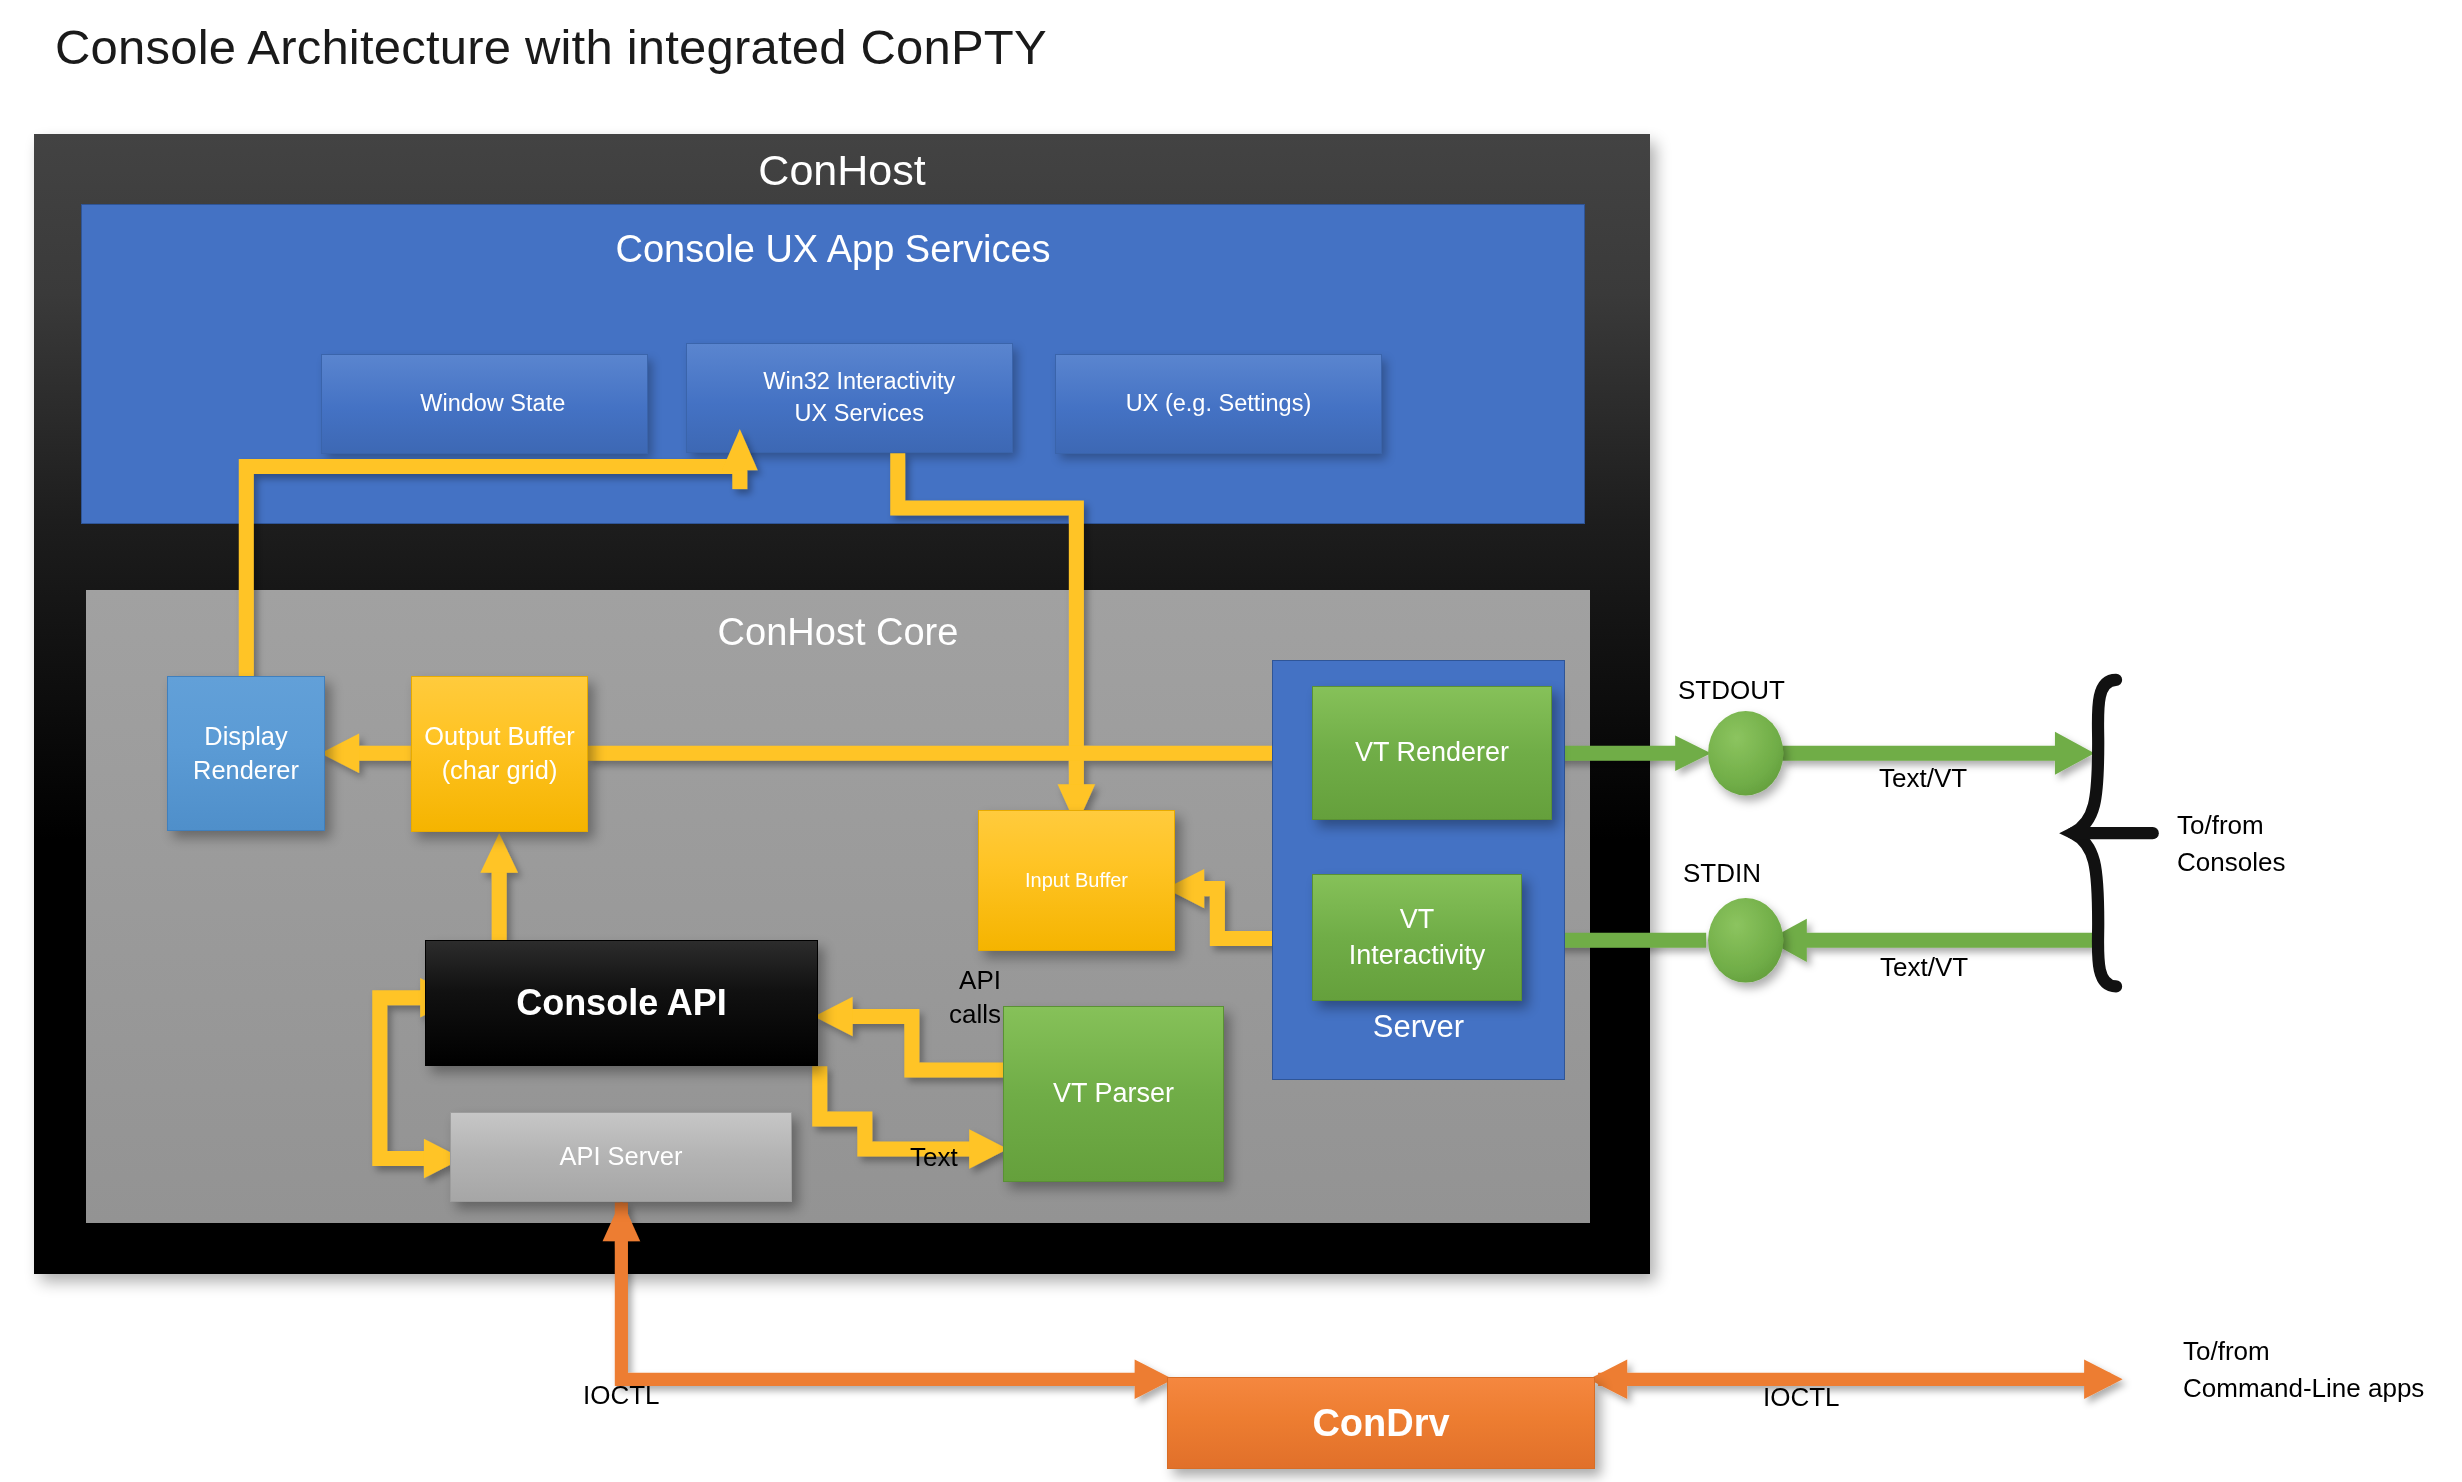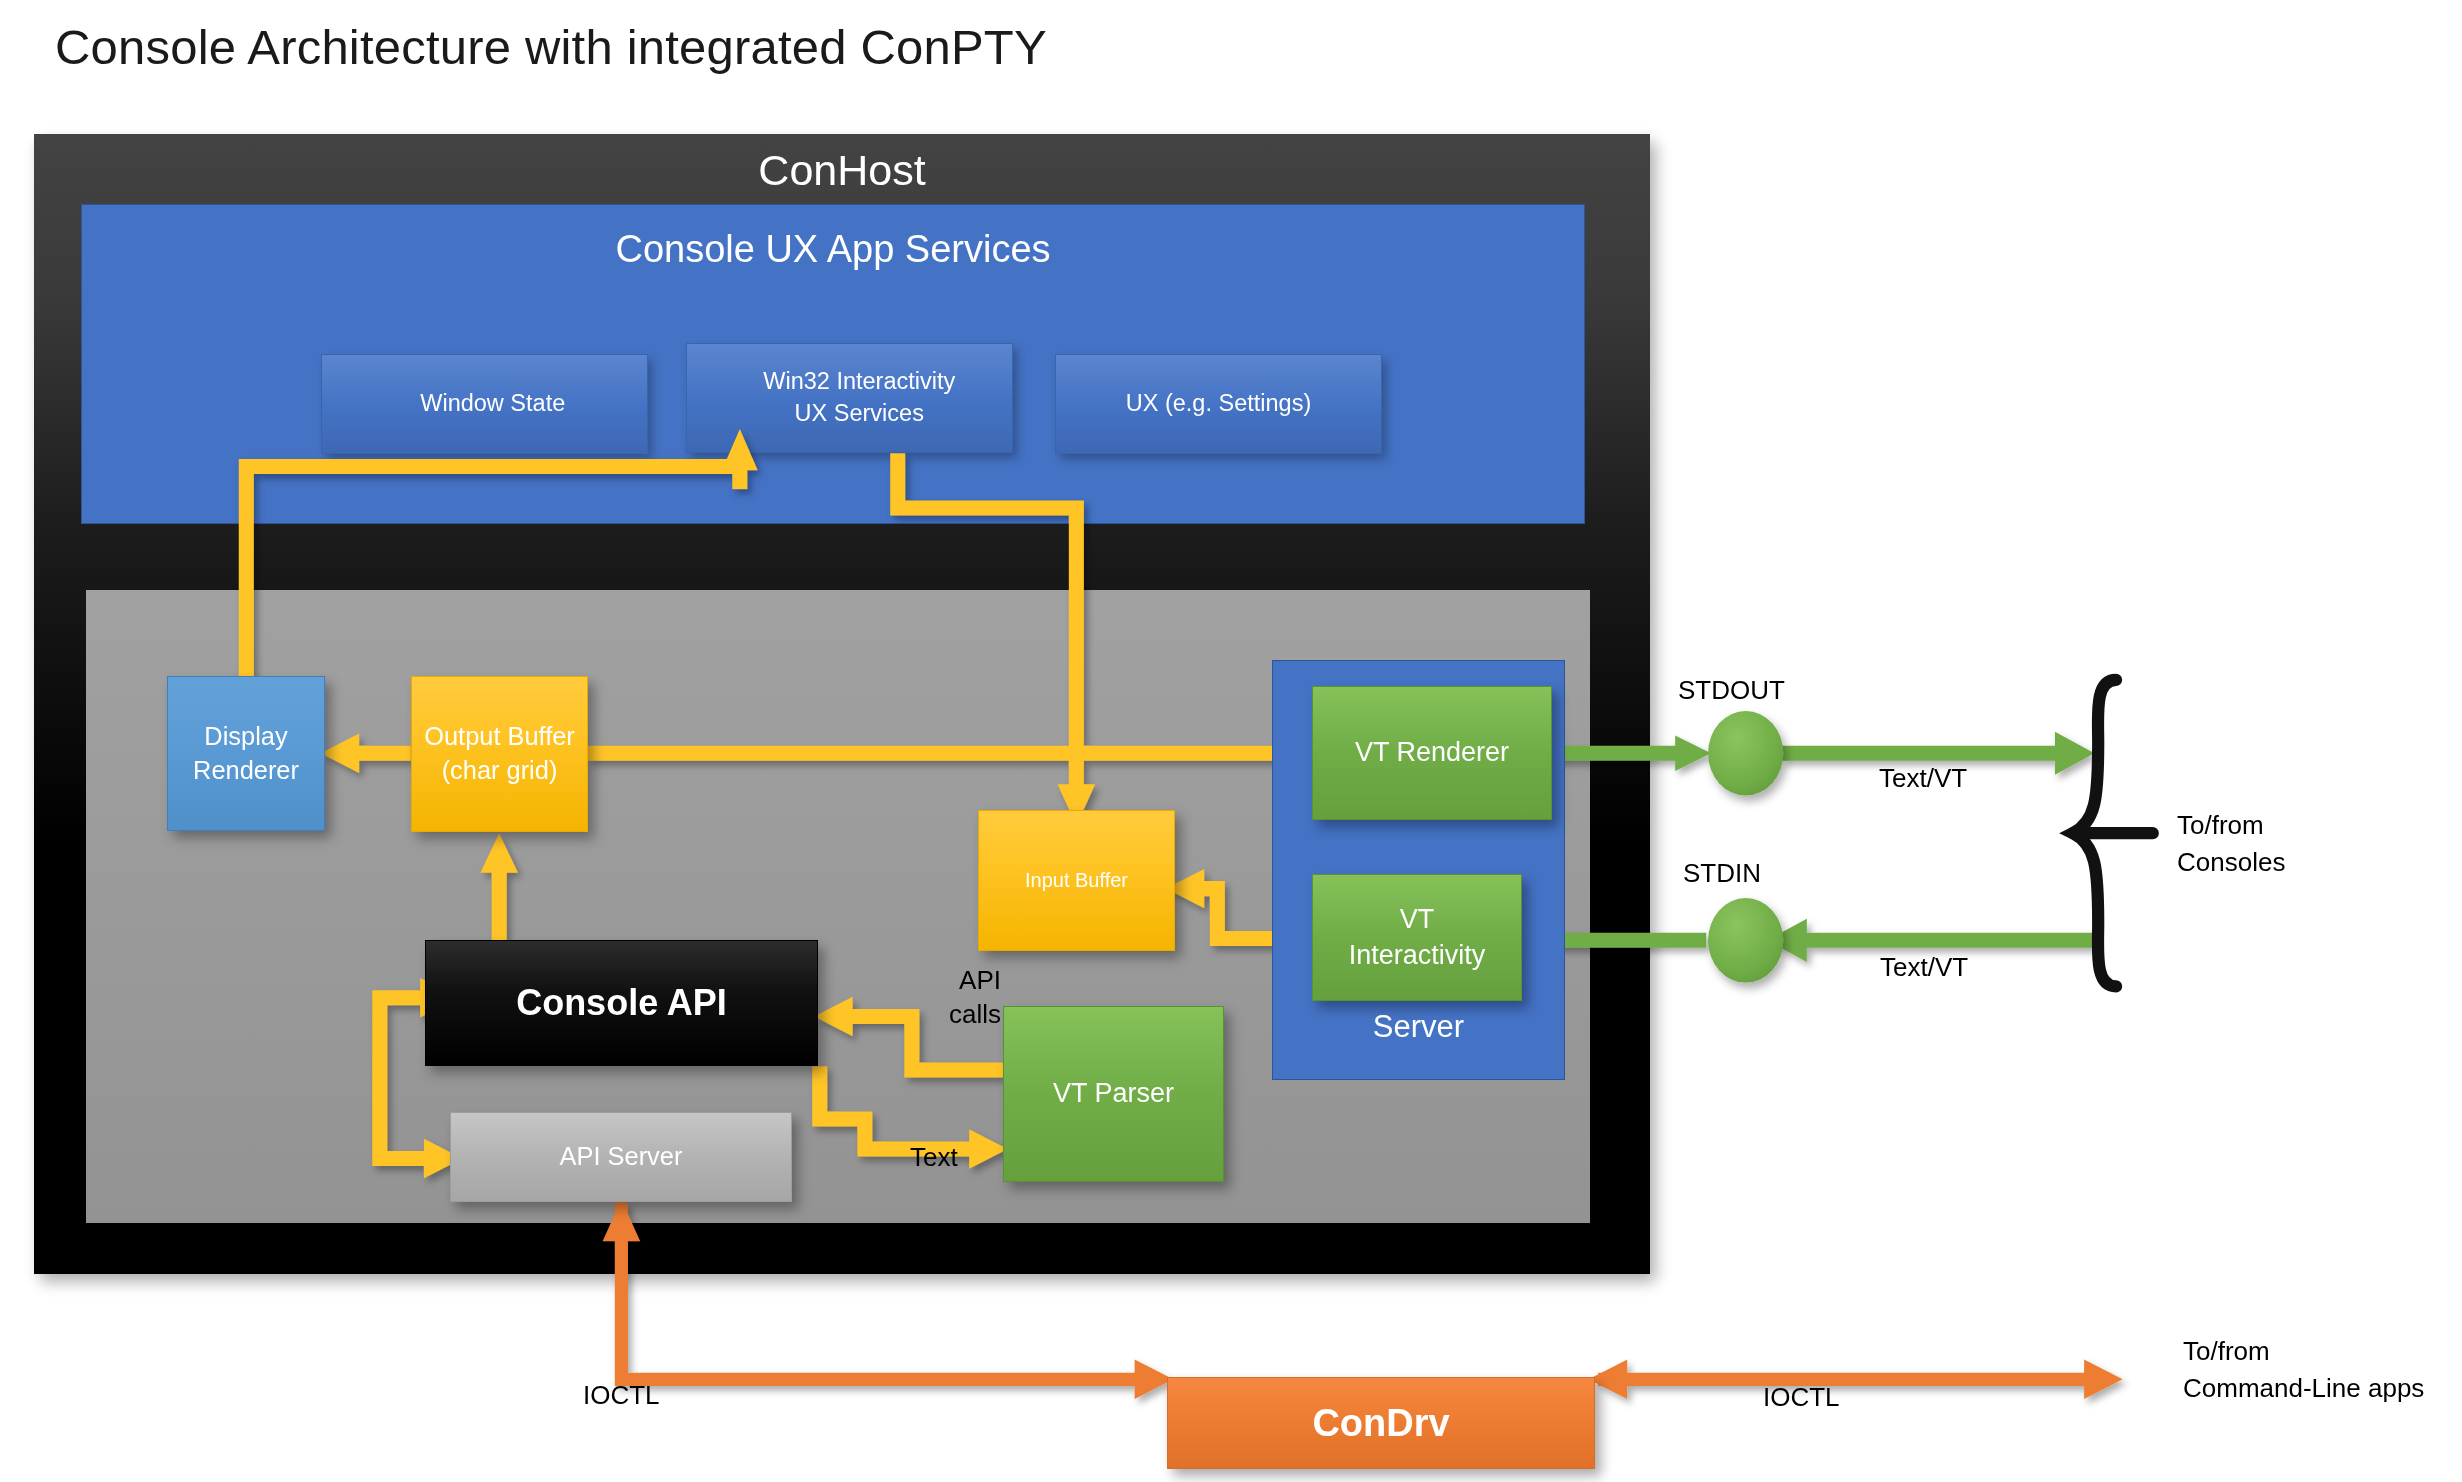--- a/index.html
+++ b/index.html
@@ -196,20 +196,21 @@
     <span>Window State</span>
   </div>
   <div class="abs ux-sub" id="ux-win32">
     <span>Win32 Interactivity<br>UX Services</span>
   </div>
   <div class="abs ux-sub" id="ux-settings">
     <span>UX (e.g. Settings)</span>
   </div>
 
   <div class="abs" id="core-panel"></div>
+  <div class="abs" id="core-title">ConHost Core</div>
 
   <svg id="arrows" xmlns="http://www.w3.org/2000/svg" viewBox="0 0 2619 1577" width="2462" height="1483">
     <defs>
       <filter id="sh" x="-40%" y="-40%" width="200%" height="200%">
         <feDropShadow dx="4" dy="5" stdDeviation="4" flood-color="#000" flood-opacity="0.32"></feDropShadow>
       </filter>
     </defs>
 
     <g filter="url(#sh)">
 

